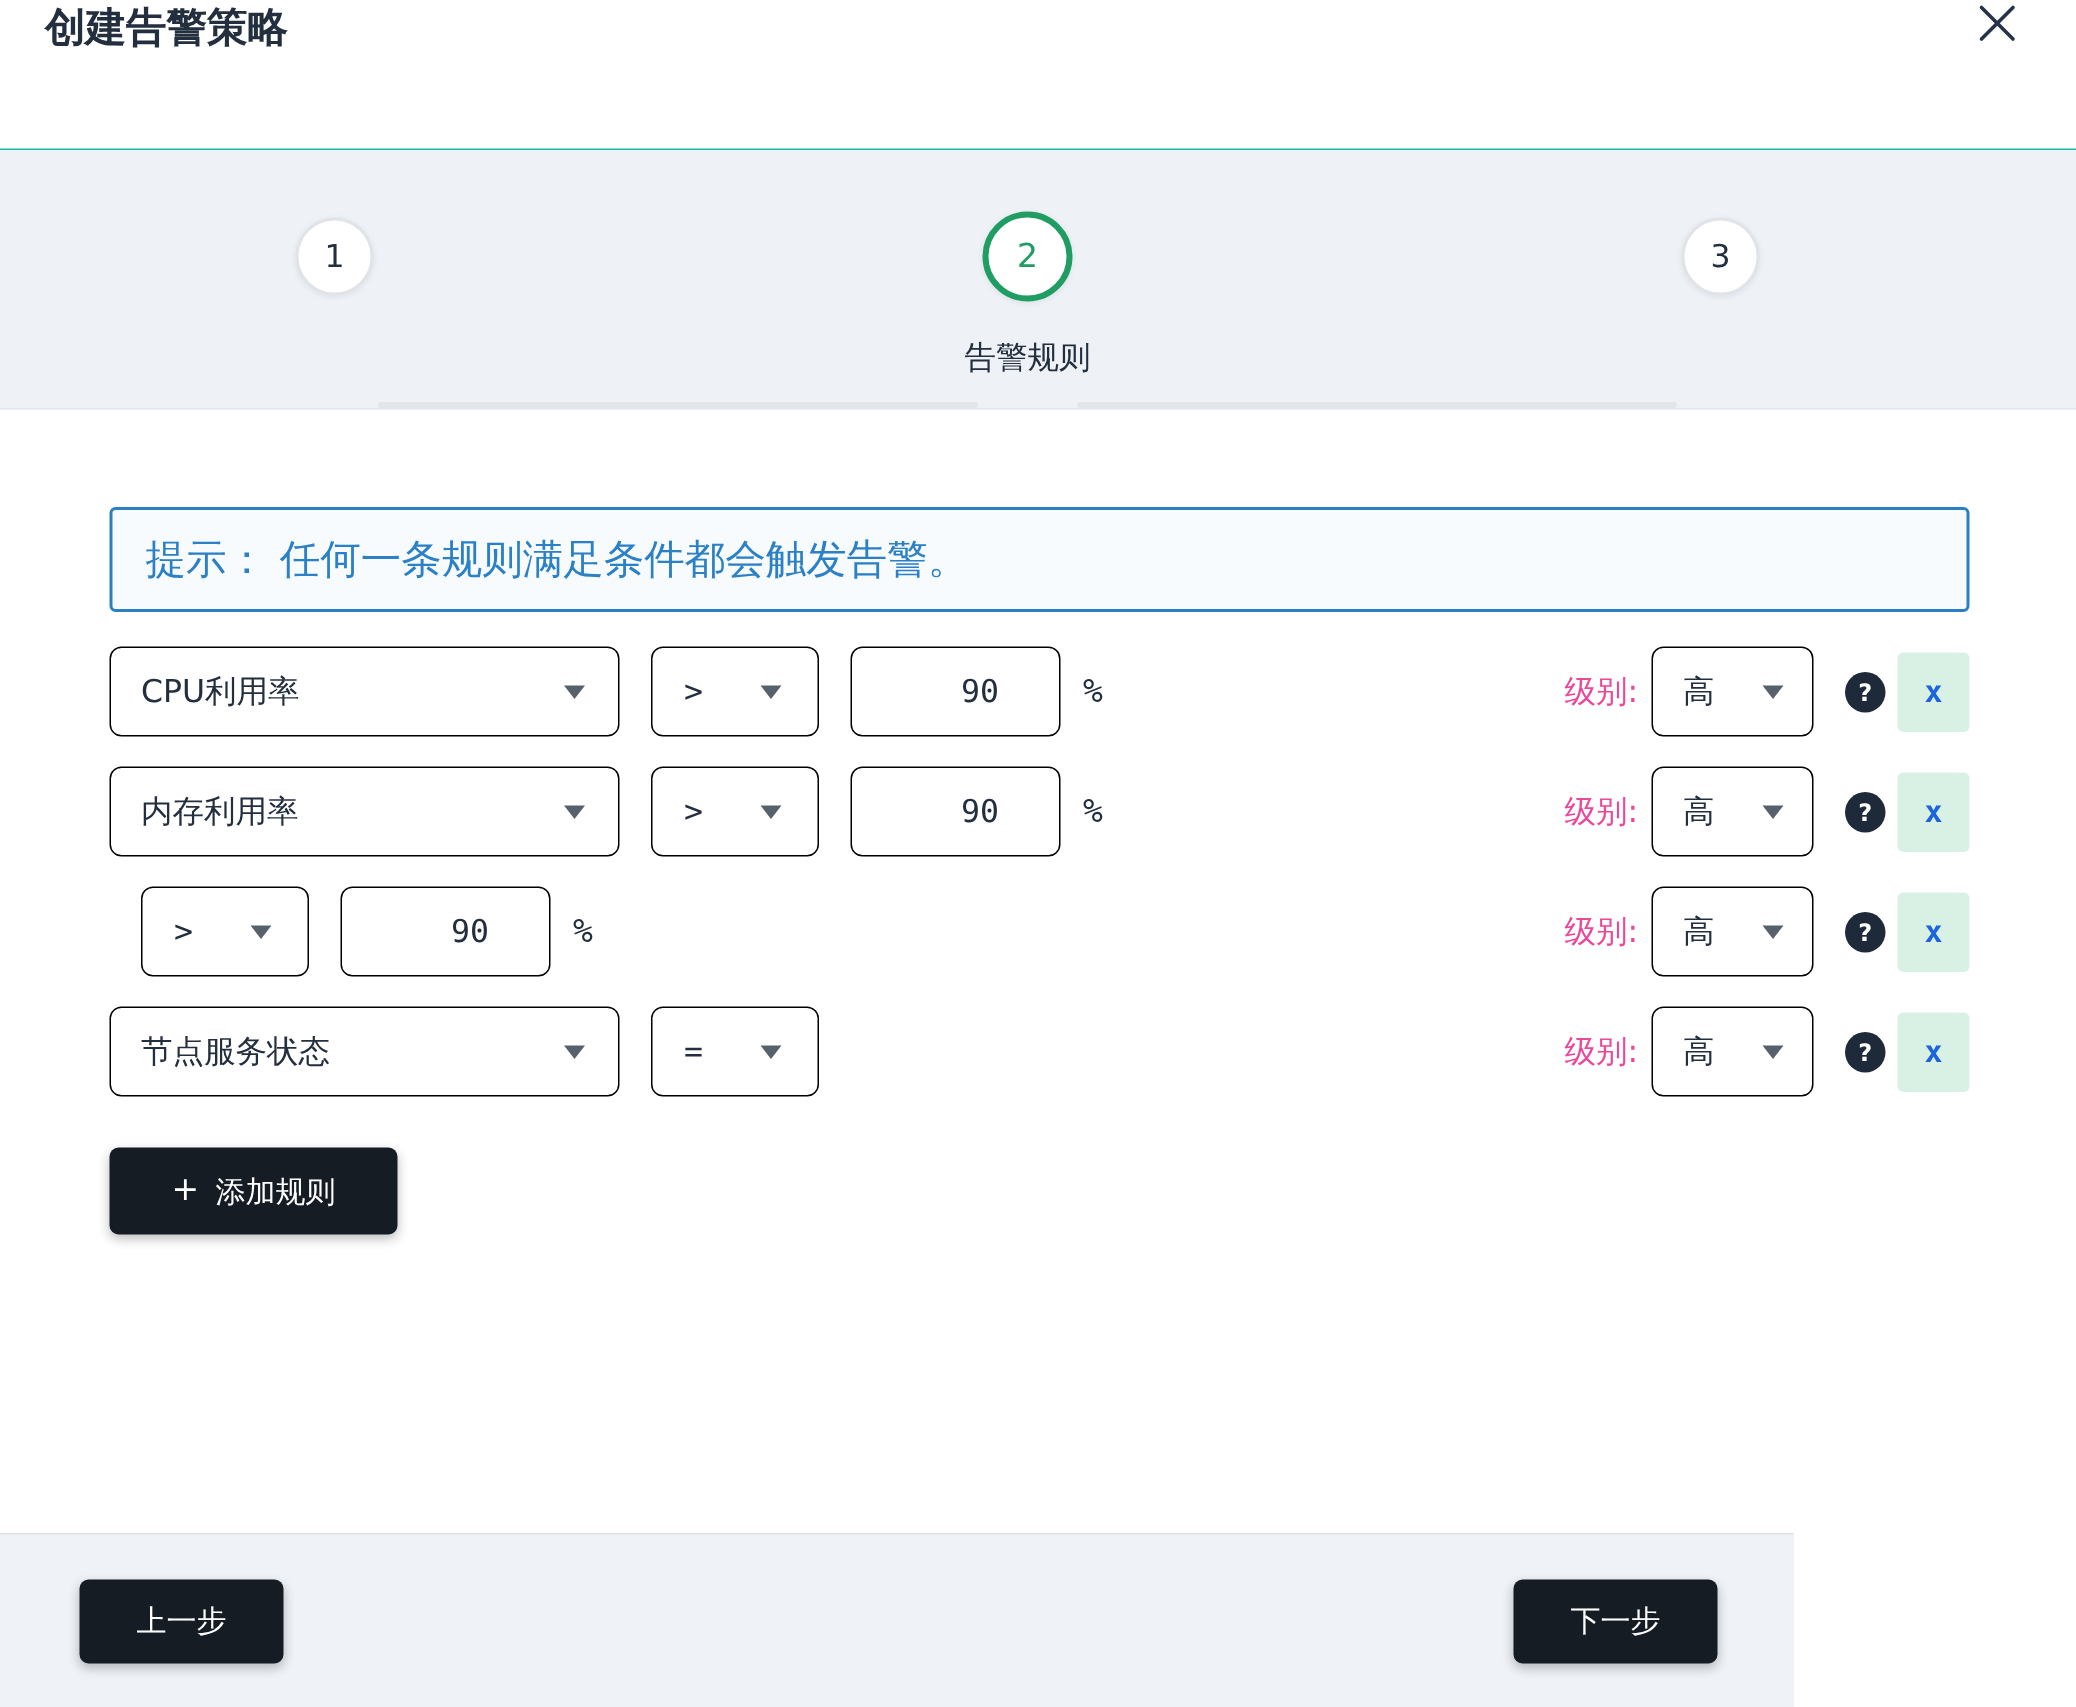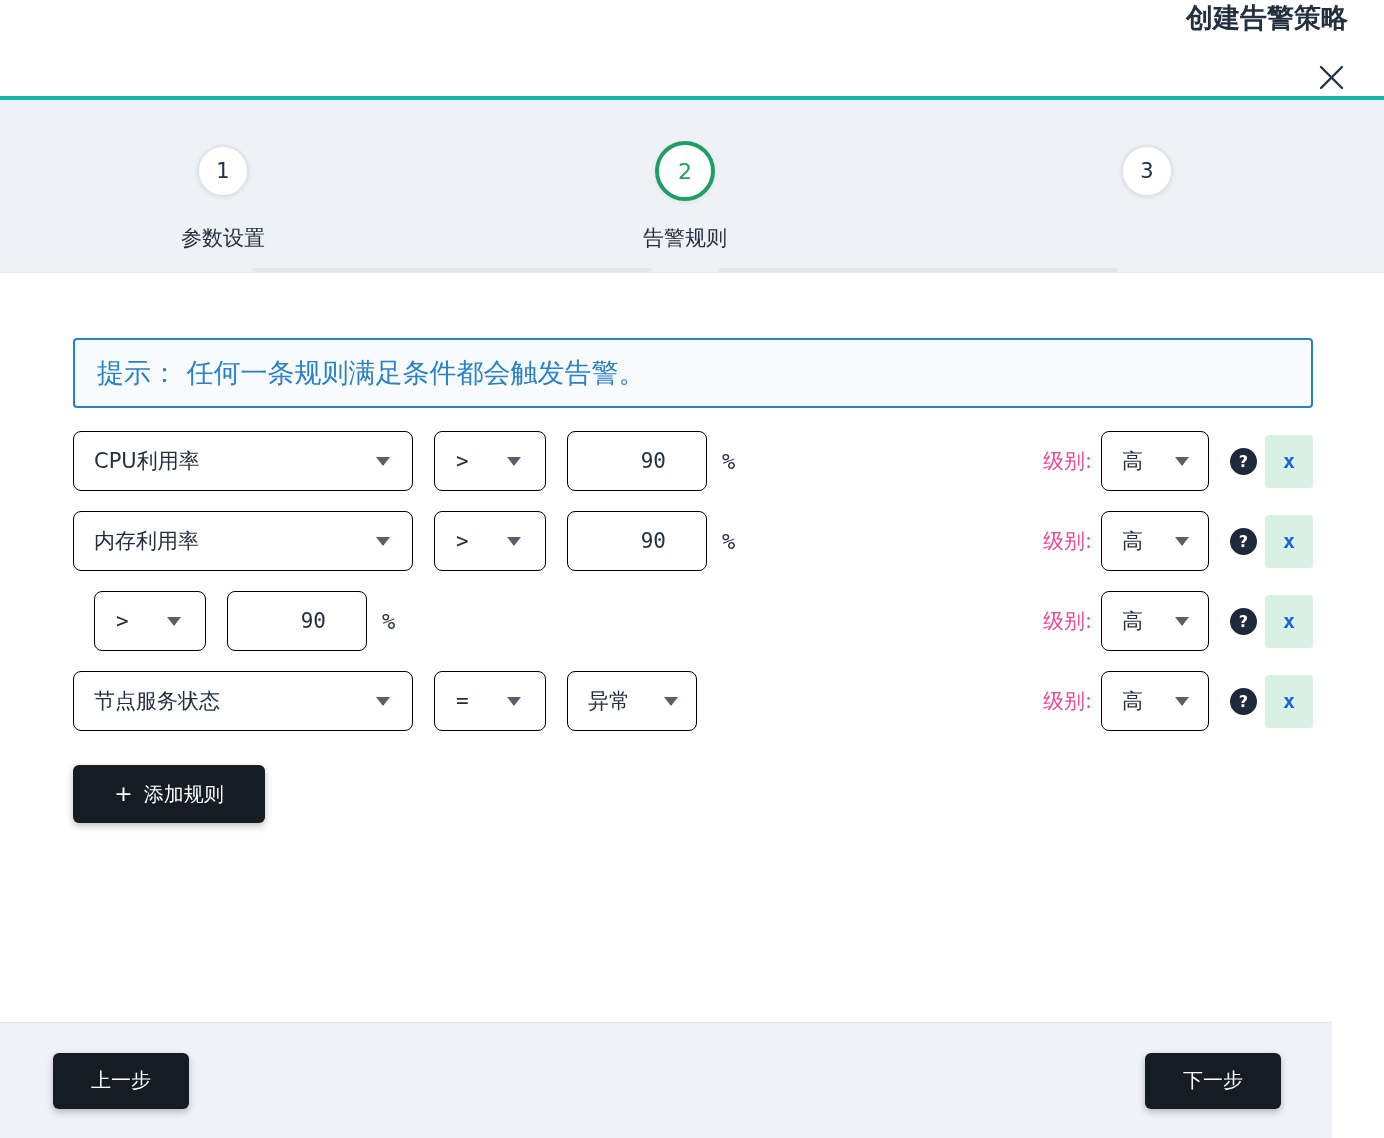--- a/index.html
+++ b/index.html
@@ -7,22 +7,22 @@
   body {
     font-family:"DejaVu Sans","Liberation Sans",sans-serif;
     background:#ffffff; color:#232f3f; overflow:hidden;
   }
   .mono { font-family:"DejaVu Sans Mono","Liberation Mono",monospace; }
 
   .dialog { position:relative; width:1384px; height:1138px; background:#ffffff; }
 
   
   .dlg-header {
-    height:100px; display:flex; align-items:flex-end; justify-content:space-between;
-    padding:0 36px 0 30px; background:#ffffff; border-bottom:4px solid #14b8a6;flex-direction:column;
+    height:100px; display:flex; align-items:flex-start; justify-content:space-between;
+    padding:0 36px 0 30px; background:#ffffff; border-bottom:1px solid #14b8a6;
   }
   .dlg-title { font-size:27px; font-weight:700; color:#232f3f; }
   .close-btn {
     width:34px; height:34px; display:flex; align-items:center; justify-content:center;
     background:none; border:none; cursor:pointer;
   }
 
   
   .steps {
     position:relative; height:173px; background:#eef1f5; border-bottom:1px solid #e4e8ec;
@@ -100,21 +100,21 @@
     background:#161c24; color:#ffffff; border:none; border-radius:6px; cursor:pointer;
     font-family:"DejaVu Sans","Liberation Sans",sans-serif; font-size:20px;
     display:flex; align-items:center; justify-content:center;
     box-shadow:0 3px 7px rgba(20,26,33,0.28);
   }
   .add-rule-btn { margin-top:34px; width:192px; height:58px; gap:11px; }
   .add-rule-btn .plus { font-size:22px; font-weight:400; line-height:1; }
 
   
   .dlg-footer {
-    position:absolute; left:0; bottom:0; width:1332px; height:116px;
+    position:absolute; left:0; bottom:0; width:1196px; height:116px;
     background:#eff2f6; border-top:1px solid #e0e4e8;
     display:flex; align-items:center; justify-content:space-between; padding:0 51px 0 53px;
   }
   .nav-btn { width:136px; height:56px; }
 </style>
 </head>
 <body>
 
 <div class="dialog">
 
@@ -131,21 +131,20 @@
   </div>
 
   <div class="steps">
     <div class="step-line l1"></div>
     <div class="step-line l2"></div>
 
     <div class="step s1">
       <div class="step-circle">
         <span>1</span>
       </div>
-      <div class="step-label">参数设置</div>
     </div>
 
     <div class="step s2">
       <div class="step-circle">
         <span>2</span>
       </div>
       <div class="step-label">告警规则</div>
     </div>
 
     <div class="step s3">
@@ -235,24 +234,20 @@
   </div>
         <div class="rule-row">
     <div class="select metric-select">
       <span class="sel-label">节点服务状态</span>
       <span class="caret"></span>
     </div>
     <div class="select operator-select">
       <span class="sel-label mono">=</span>
       <span class="caret"></span>
     </div>
-    <div class="value-box value-select">
-      <span class="value-text mono">异常</span>
-      <span class="caret value-caret"></span>
-    </div>
 
     <span class="spacer"></span>
     <span class="level-label">级别:</span>
     <div class="select level-select">
       <span class="sel-label">高</span>
       <span class="caret"></span>
     </div>
     <span class="help-icon">?</span>
     <button class="remove-btn">
       <span class="mono">x</span>

